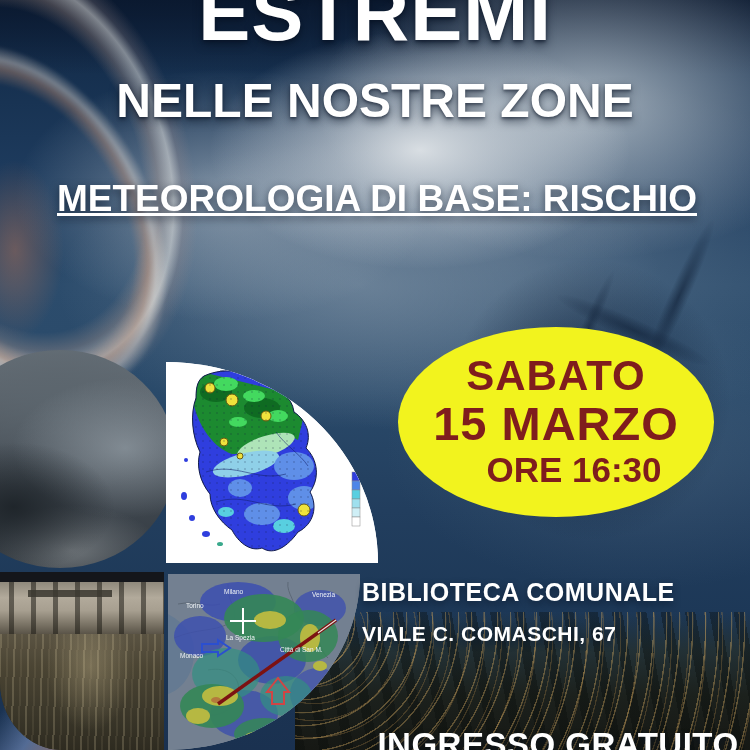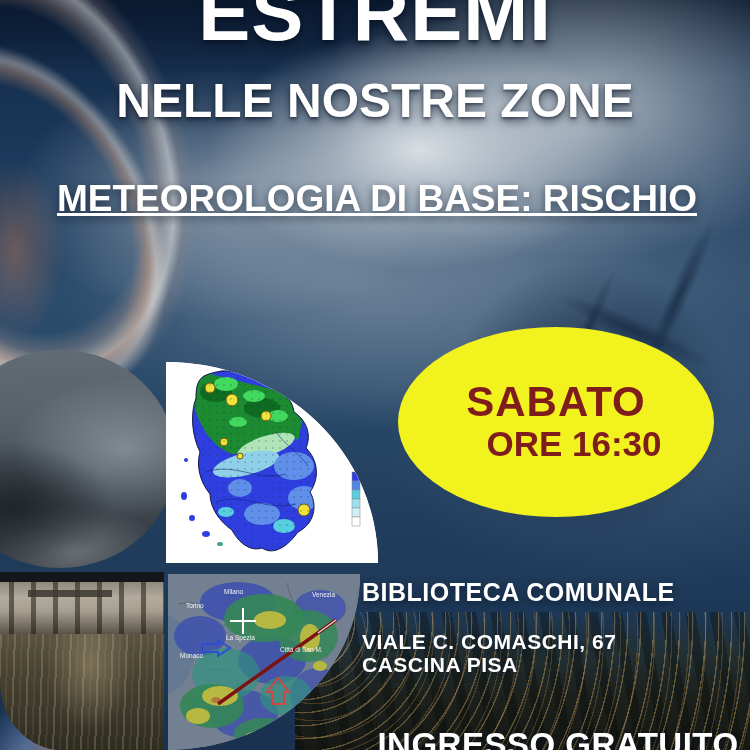--- a/index.html
+++ b/index.html
@@ -84,21 +84,21 @@
       repeating-linear-gradient(92deg, rgba(215,200,160,.22) 0 2px, rgba(0,0,0,0) 2px 7px, rgba(180,165,130,.12) 7px 9px, rgba(0,0,0,0) 9px 14px),
       radial-gradient(60px 90px at 55% 28%, rgba(195,180,140,.38), transparent 72%),
       linear-gradient(180deg,#5a5342 0%,#4a4433 30%,#3a3629 70%,#2e2b20 100%);}
   
   .radar-panel{left:168px;top:574px;width:192px;height:176px;overflow:hidden;
     border-bottom-right-radius:192px 176px;background:#8e97a0;}
   
   .venue{left:362px;top:578px;width:386px;text-align:left;color:#fff;
     text-shadow:0 3px 7px rgba(8,18,35,.65);}
   .venue-name{font-size:25px;line-height:28px;font-weight:800;letter-spacing:.5px;}
-  .venue-address{margin-top:24px;font-size:21px;line-height:23px;font-weight:700;letter-spacing:.5px;}
+  .venue-address{margin-top:16px;font-size:21px;line-height:23px;font-weight:700;letter-spacing:.5px;}
   .admission{left:368px;top:726px;width:380px;text-align:center;color:#fff;
     font-size:33px;font-weight:800;letter-spacing:.5px;
     text-shadow:0 3px 7px rgba(8,18,35,.65);}
   .svgfit{display:block;}
   .maplabel{font-family:"Liberation Sans",sans-serif;}
 </style>
 </head>
 <body>
 
 <div class="poster">
@@ -178,20 +178,21 @@
         <rect x="186" y="128" width="8" height="9" fill="#58cfe0"></rect>
         <rect x="186" y="137" width="8" height="9" fill="#9fe0ee"></rect>
         <rect x="186" y="146" width="8" height="9" fill="#cfeff6"></rect>
         <rect x="186" y="155" width="8" height="9" fill="#ffffff"></rect>
       </g>
     </svg>
   </div>
 
   <div class="layer date-badge">
     <div class="badge-day">SABATO</div>
+    <div class="badge-date">15 MARZO</div>
     <div class="badge-time">ORE 16:30</div>
   </div>
 
   <div class="layer flood-photo">
     <div class="flood-sky"></div>
     <div class="flood-facade">
       <div class="flood-sign"></div>
     </div>
     <div class="flood-water"></div>
   </div>
@@ -248,19 +249,18 @@
       </g>
     </svg>
   </div>
 
   <div class="layer venue">
     <div class="venue-name">
       <div>BIBLIOTECA COMUNALE</div>
     </div>
     <div class="venue-address">
       <div>VIALE C. COMASCHI, 67</div>
-      <div>CASCINA PISA</div>
     </div>
   </div>
 
   <div class="layer admission">INGRESSO GRATUITO</div>
 
 </div>
 
 </body></html>

